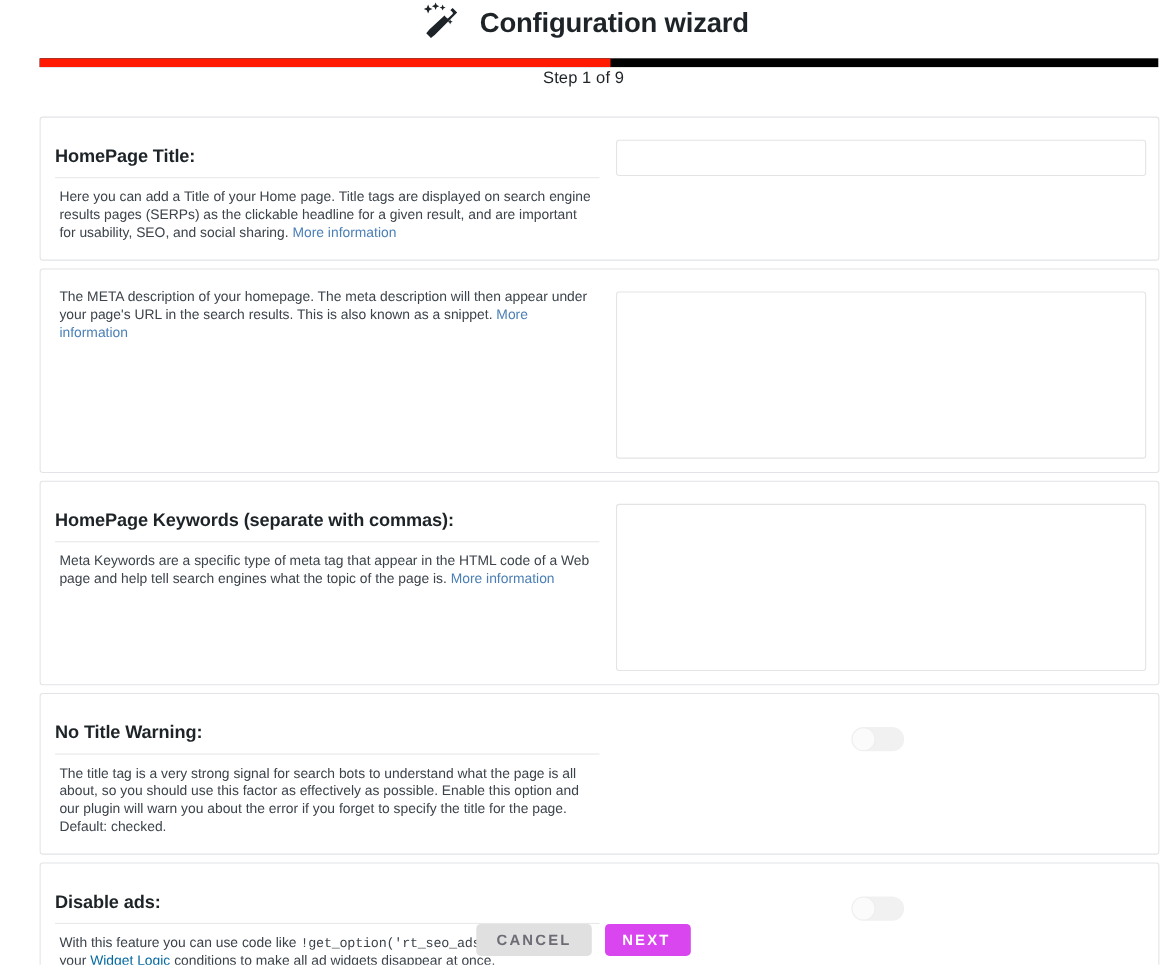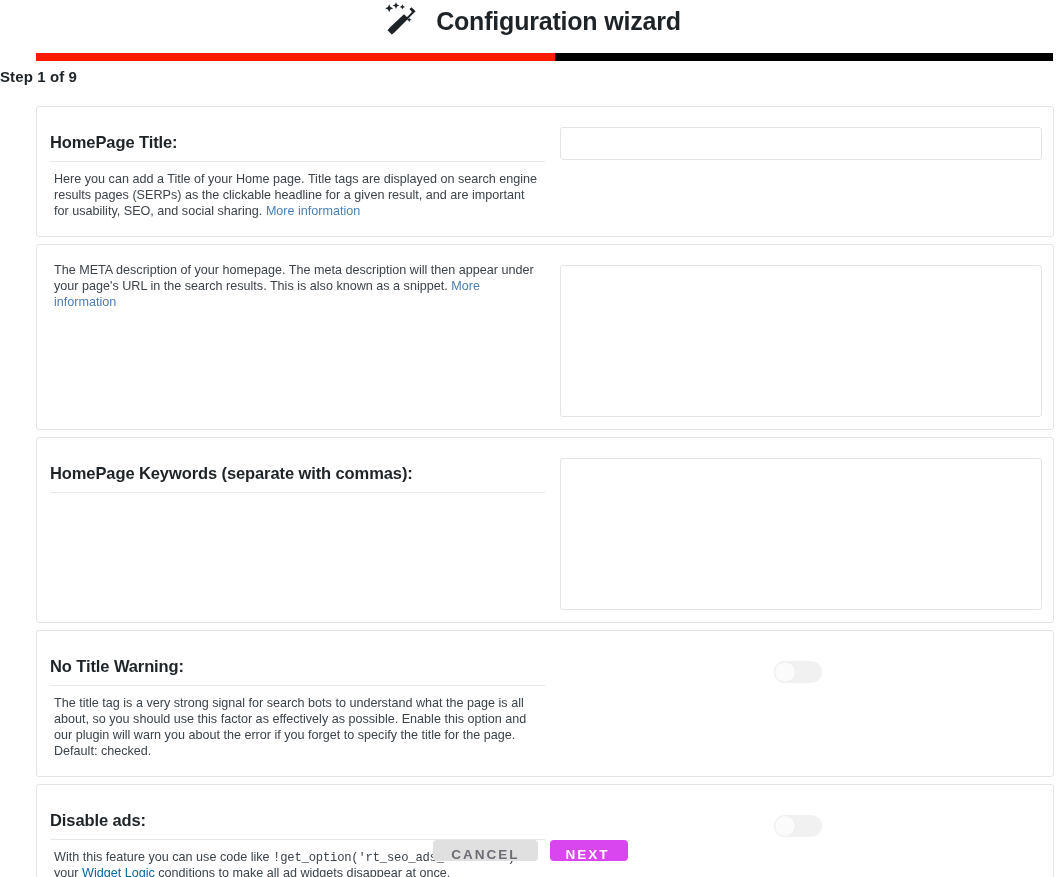--- a/index.html
+++ b/index.html
@@ -50,25 +50,25 @@
     overflow: hidden;
   }
   .progress-fill {
     height: 100%;
     background: #ff1a00;
     width: 51%;
   }
 
   
   .step-label {
-    text-align: left;
+    text-align: center;
     font-size: 15px;
-    font-weight: bold;
+    font-weight: normal;
     color: #1d2327;
-    margin-top: 28px;
+    margin-top: 22px;
     letter-spacing: 0.1px;
   }
 
   
   .cards {
     position: absolute;
     top: 106px;
     left: 36px;
     width: 1018px;
   }
@@ -183,21 +183,21 @@
     gap: 12px;
   }
   .btn {
     font-family: "Liberation Sans", sans-serif;
     font-size: 13.5px;
     font-weight: bold;
     letter-spacing: 2px;
     border: none;
     border-radius: 4px;
     padding: 0 18px;
-    height: 21px;
+    height: 29px;
     line-height: 29px;
     cursor: pointer;
   }
   .btn-cancel {
     background: #e0e0e0;
     color: #6c6c74;
   }
   .btn-next {
     background: #d946ef;
     color: #ffffff;
@@ -246,20 +246,21 @@
       <p class="card-desc"><span>The META description of your homepage. The meta description will then appear under your page's URL in the search results. This is also known as a snippet. </span><a href="#" style="color: rgb(74, 127, 181);">More information</a></p>
     </div>
     <div class="card-right">
       <textarea class="text-area ta-desc" placeholder="" style=""></textarea>
     </div>
   </div>
 
   <div class="card">
     <div class="card-left">
       <div class="card-title">HomePage Keywords (separate with commas):</div>
+      <p class="card-desc"><span>Meta Keywords are a specific type of meta tag that appear in the HTML code of a Web page and help tell search engines what the topic of the page is. </span><a href="#" style="color: rgb(74, 127, 181);">More information</a></p>
     </div>
     <div class="card-right">
       <textarea class="text-area ta-keys" placeholder="" style=""></textarea>
     </div>
   </div>
 
   <div class="card">
     <div class="card-left">
       <div class="card-title">No Title Warning:</div>
       <p class="card-desc">The title tag is a very strong signal for search bots to understand what the page is all about, so you should use this factor as effectively as possible. Enable this option and our plugin will warn you about the error if you forget to specify the title for the page. Default: checked.</p>

